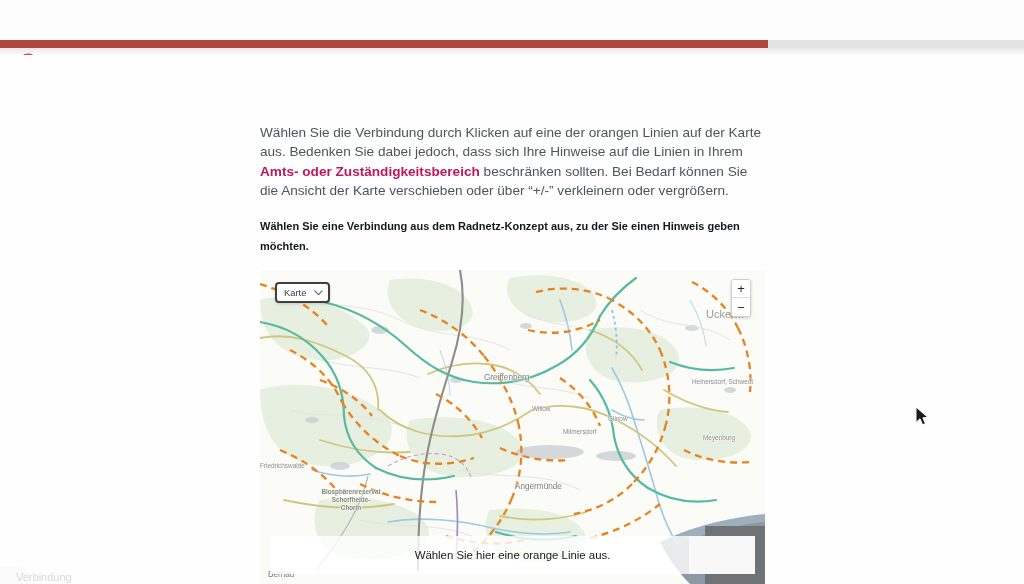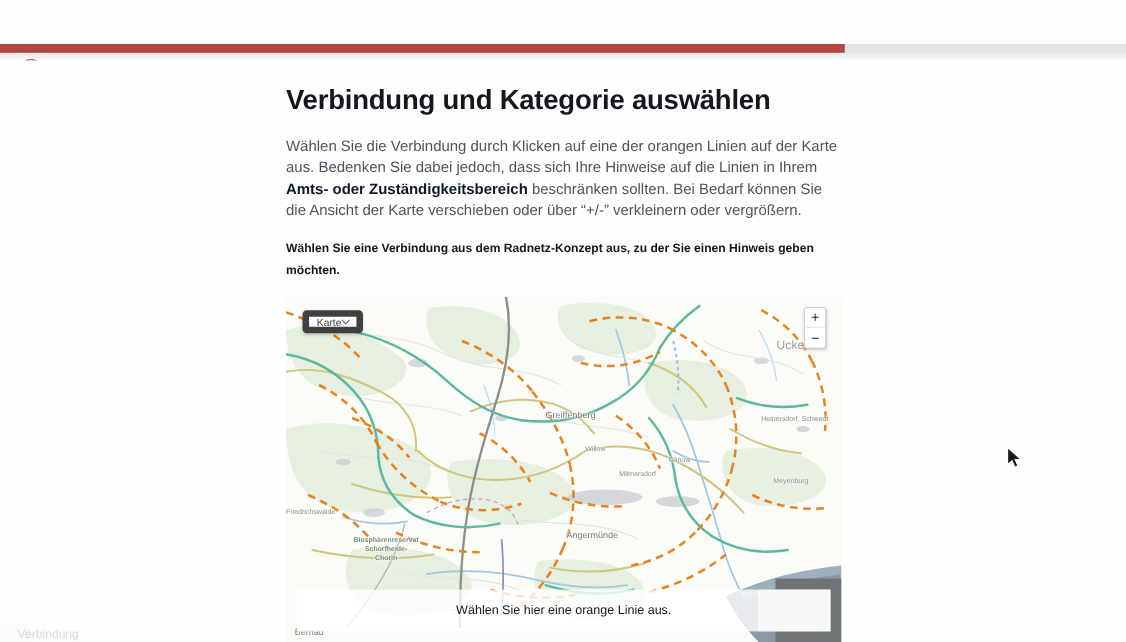--- a/index.html
+++ b/index.html
@@ -58,21 +58,21 @@
   }
   .page-title {
     position: absolute; left: 260px; top: 22px;
     font-size: 25px; font-weight: bold; color: #14171c;
     letter-spacing: -.2px;
   }
   .intro {
     position: absolute; left: 260px; top: 68px; width: 508px;
     font-size: 13.6px; line-height: 19.4px; color: #4f545c;
   }
-  .intro b { color: #0f172a; font-weight: bold; }
+  .intro b { color: #be185d; font-weight: bold; }
   .instruction {
     position: absolute; left: 260px; top: 161px; width: 506px;
     font-size: 11px; line-height: 20px; color: #14171c; font-weight: bold;
   }
 
   
   .map-frame {
     position: absolute; left: 260px; top: 215px;
     width: 505px; height: 314px;
     overflow: hidden; background: #f7f8f3;
@@ -88,21 +88,21 @@
   .map-label.big { font-size: 8.2px; color: #7c7c7c; }
   .map-label.huge { font-size: 11px; color: #9a9a9a; }
   .map-label.res {
     font-size: 6.3px; color: #7d8a78; font-weight: bold; text-align: center;
     line-height: 8px;
   }
 
   
   .map-select {
     position: absolute; left: 15px; top: 12px;
-    background: #fff; border: 6px solid #404040; border-radius: 4px;
+    background: #fff; border: 2px solid #404040; border-radius: 4px;
     height: 21px; width: 55px;
     display: flex; align-items: center; justify-content: space-between;
     padding: 0 5px 0 7px;
     font-size: 9.4px; color: #3b3b3b;
     box-shadow: 0 1px 3px rgba(0,0,0,.16);
     cursor: pointer;
   }
   .chev { display:block; }
 
   
@@ -181,21 +181,20 @@
     </button>
   </div>
 
   <div class="progress-track" style="background: rgb(227, 227, 228);">
     <div class="progress-fill" id="progress-fill" style="width: 75%; background: rgb(176, 70, 62);"></div>
   </div>
   <div class="header-shadow"></div>
 
   <div class="content">
 
-    <h1 class="page-title">Verbindung und Kategorie auswählen</h1>
 
     <p class="intro"><span>Wählen Sie die Verbindung durch Klicken auf eine der orangen Linien auf der Karte aus. Bedenken Sie dabei jedoch, dass sich Ihre Hinweise auf die Linien in Ihrem </span><b>Amts- oder Zuständigkeitsbereich</b><span> beschränken sollten. Bei Bedarf können Sie die Ansicht der Karte verschieben oder über “+/-” verkleinern oder vergrößern.</span></p>
 
     <p class="instruction">Wählen Sie eine Verbindung aus dem Radnetz-Konzept aus, zu der Sie einen Hinweis geben möchten.</p>
 
     <div class="map-frame">
       <div class="map-canvas">
         <svg class="map-svg" width="505" height="314" viewBox="0 0 505 314">
           <rect x="0" y="0" width="505" height="314" fill="#fbfcf8"></rect>
 
@@ -317,21 +316,21 @@
           </g>
           <g stroke="#9e86c4" stroke-width="1.6" fill="none">
             <path d="M196 220 C198 242, 198 264, 196 288"></path>
           </g>
 
           <g stroke="#8fc0e2" stroke-width="1.8" fill="none" stroke-dasharray="3 3">
             <path d="M352 40 C356 56, 358 72, 356 88"></path>
           </g>
         </svg>
 
-        <div class="map-label big" style="left:236px; top:103px;">Greiffenberg</div>
+        <div class="map-label big" style="left:224px; top:103px;">Greiffenberg</div>
         <div class="map-label" style="left:272px; top:135px;">Willow</div>
         <div class="map-label" style="left:348px; top:145px;">Glinow</div>
         <div class="map-label" style="left:303px; top:158px;">Milmersdorf</div>
         <div class="map-label huge" style="left:446px; top:38px;">Uckerm</div>
         <div class="map-label" style="left:432px; top:108px;">Heinersdorf, Schwedt</div>
         <div class="map-label" style="left:443px; top:164px;">Meyenburg</div>
         <div class="map-label big" style="left:255px; top:212px;">Angermünde</div>
         <div class="map-label" style="left:0px; top:192px;">Friedrichswalde</div>
         <div class="map-label big" style="left:8px; top:300px;">Bernau</div>
 

